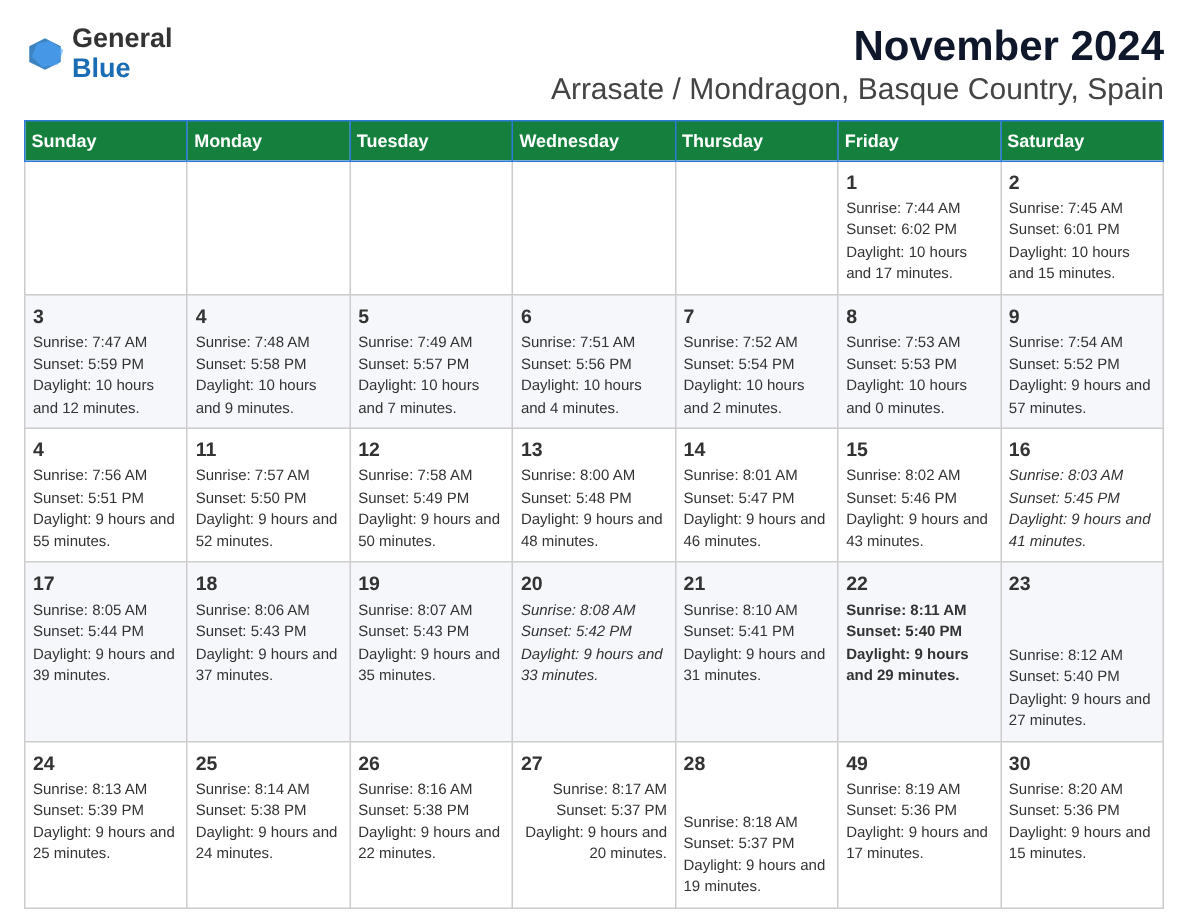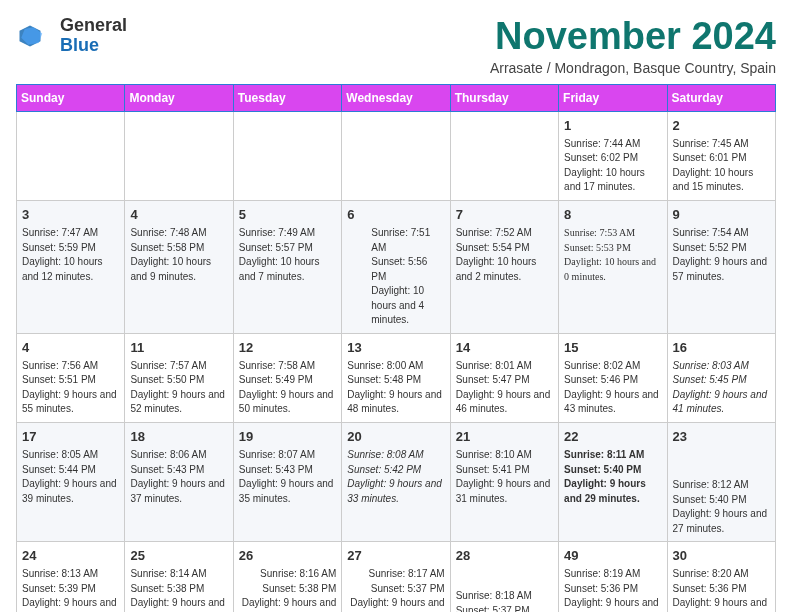--- a/index.html
+++ b/index.html
@@ -12,55 +12,55 @@
     }
     .header-area {
       display: flex;
       align-items: flex-start;
       justify-content: space-between;
       margin-bottom: 4px;
     }
     .logo {
       display: flex;
       align-items: center;
-      gap: 16px;
+      gap: 4px;
     }
     .logo-text {
       font-size: 18px;
       font-weight: bold;
       line-height: 1.1;
     }
     .logo-general { color: #333; }
     .logo-blue { color: #1a6db5; }
     .logo-icon {
       width: 28px;
       height: 28px;
     }
     .title-area {
       text-align: right;
     }
     .month-title {
-      font-size: 38px;
+      font-size: 28px;
       font-weight: bold;
-      color: #0f766e;
+      color: #0f172a;
       line-height: 1.1;
     }
     .subtitle {
-      font-size: 14px;
+      font-size: 20px;
       color: #444;
       margin-top: 2px;
     }
     .calendar {
       width: 100%;
       border-collapse: collapse;
       margin-top: 8px;
       font-size: 10.5px;
     }
     .calendar thead th {
-      background: #d946ef;
+      background: #15803d;
       color: #fff;
       padding: 6px 4px;
       text-align: left;
       font-size: 12px;
       font-weight: bold;
       border: 1px solid #2c7ad6;
     }
     .calendar tbody td {
       vertical-align: top;
       padding: 5px 5px;
@@ -156,33 +156,33 @@
 Daylight: 10 hours and 9 minutes.</div>
           </td>
           <td>
             <span class="day-number">5</span>
             <div class="day-info" style="white-space: pre-line;">Sunrise: 7:49 AM
 Sunset: 5:57 PM
 Daylight: 10 hours and 7 minutes.</div>
           </td>
           <td>
             <span class="day-number">6</span>
-            <div class="day-info" style="white-space: pre-line; margin-left: 24px;">Sunrise: 7:51 AM
+            <div class="day-info" style="white-space: pre-line;">Sunrise: 7:51 AM
 Sunset: 5:56 PM
 Daylight: 10 hours and 4 minutes.</div>
           </td>
           <td>
             <span class="day-number">7</span>
             <div class="day-info" style="white-space: pre-line;">Sunrise: 7:52 AM
 Sunset: 5:54 PM
 Daylight: 10 hours and 2 minutes.</div>
           </td>
           <td>
             <span class="day-number">8</span>
-            <div class="day-info" style="white-space: pre-line; font-family: Liberation Serif, serif;">Sunrise: 7:53 AM
+            <div class="day-info" style="white-space: pre-line;">Sunrise: 7:53 AM
 Sunset: 5:53 PM
 Daylight: 10 hours and 0 minutes.</div>
           </td>
           <td>
             <span class="day-number">9</span>
             <div class="day-info" style="white-space: pre-line;">Sunrise: 7:54 AM
 Sunset: 5:52 PM
 Daylight: 9 hours and 57 minutes.</div>
           </td>
         </tr>
@@ -282,21 +282,21 @@
 Daylight: 9 hours and 25 minutes.</div>
           </td>
           <td>
             <span class="day-number">25</span>
             <div class="day-info" style="white-space: pre-line;">Sunrise: 8:14 AM
 Sunset: 5:38 PM
 Daylight: 9 hours and 24 minutes.</div>
           </td>
           <td>
             <span class="day-number">26</span>
-            <div class="day-info" style="white-space: pre-line; text-align: right;">Sunrise: 8:16 AM
+            <div class="day-info" style="white-space: pre-line;">Sunrise: 8:16 AM
 Sunset: 5:38 PM
 Daylight: 9 hours and 22 minutes.</div>
           </td>
           <td>
             <span class="day-number">27</span>
             <div class="day-info" style="white-space: pre-line; text-align: right;">Sunrise: 8:17 AM
 Sunset: 5:37 PM
 Daylight: 9 hours and 20 minutes.</div>
           </td>
           <td>

